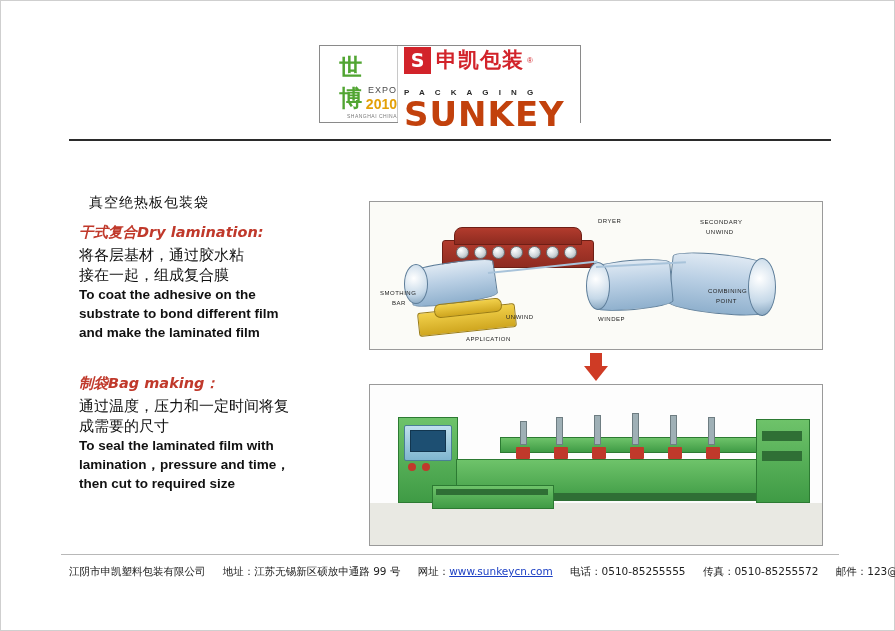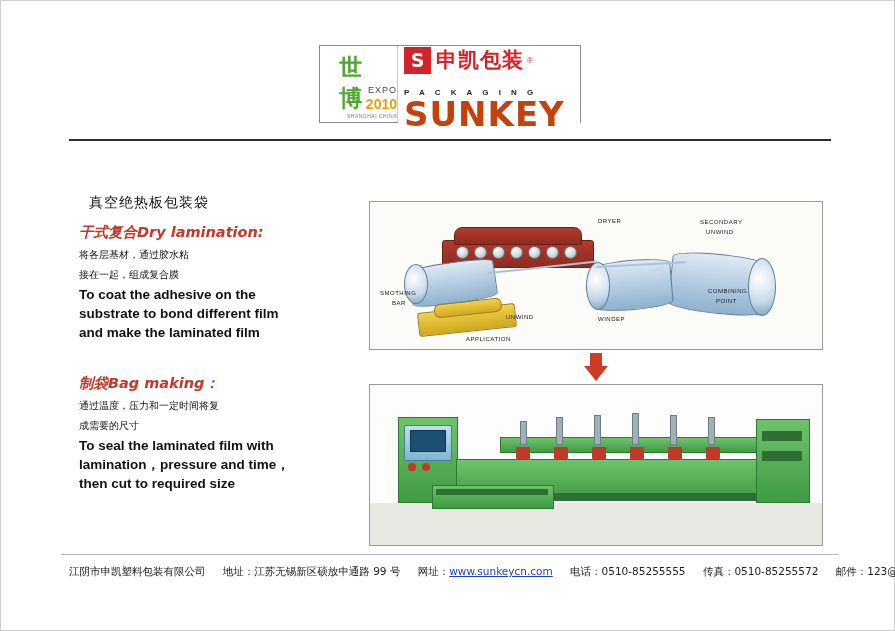--- a/index.html
+++ b/index.html
@@ -176,21 +176,21 @@
     font-size: 14.5px;
     font-weight: bold;
     font-style: italic;
     color: #c0392b;
     font-family: "DejaVu Sans", sans-serif;
     margin-bottom: 3px;
     white-space: nowrap;
   }
   .block-head .cn { letter-spacing: 0px; }
   .line-cn {
-    font-size: 10px;
+    font-size: 15px;
     color: #111111;
     font-family: "DejaVu Sans", sans-serif;
     line-height: 20px;
   }
   .line-en {
     font-size: 13.5px;
     font-weight: bold;
     color: #111111;
     font-family: "Liberation Sans", sans-serif;
     line-height: 19px;

